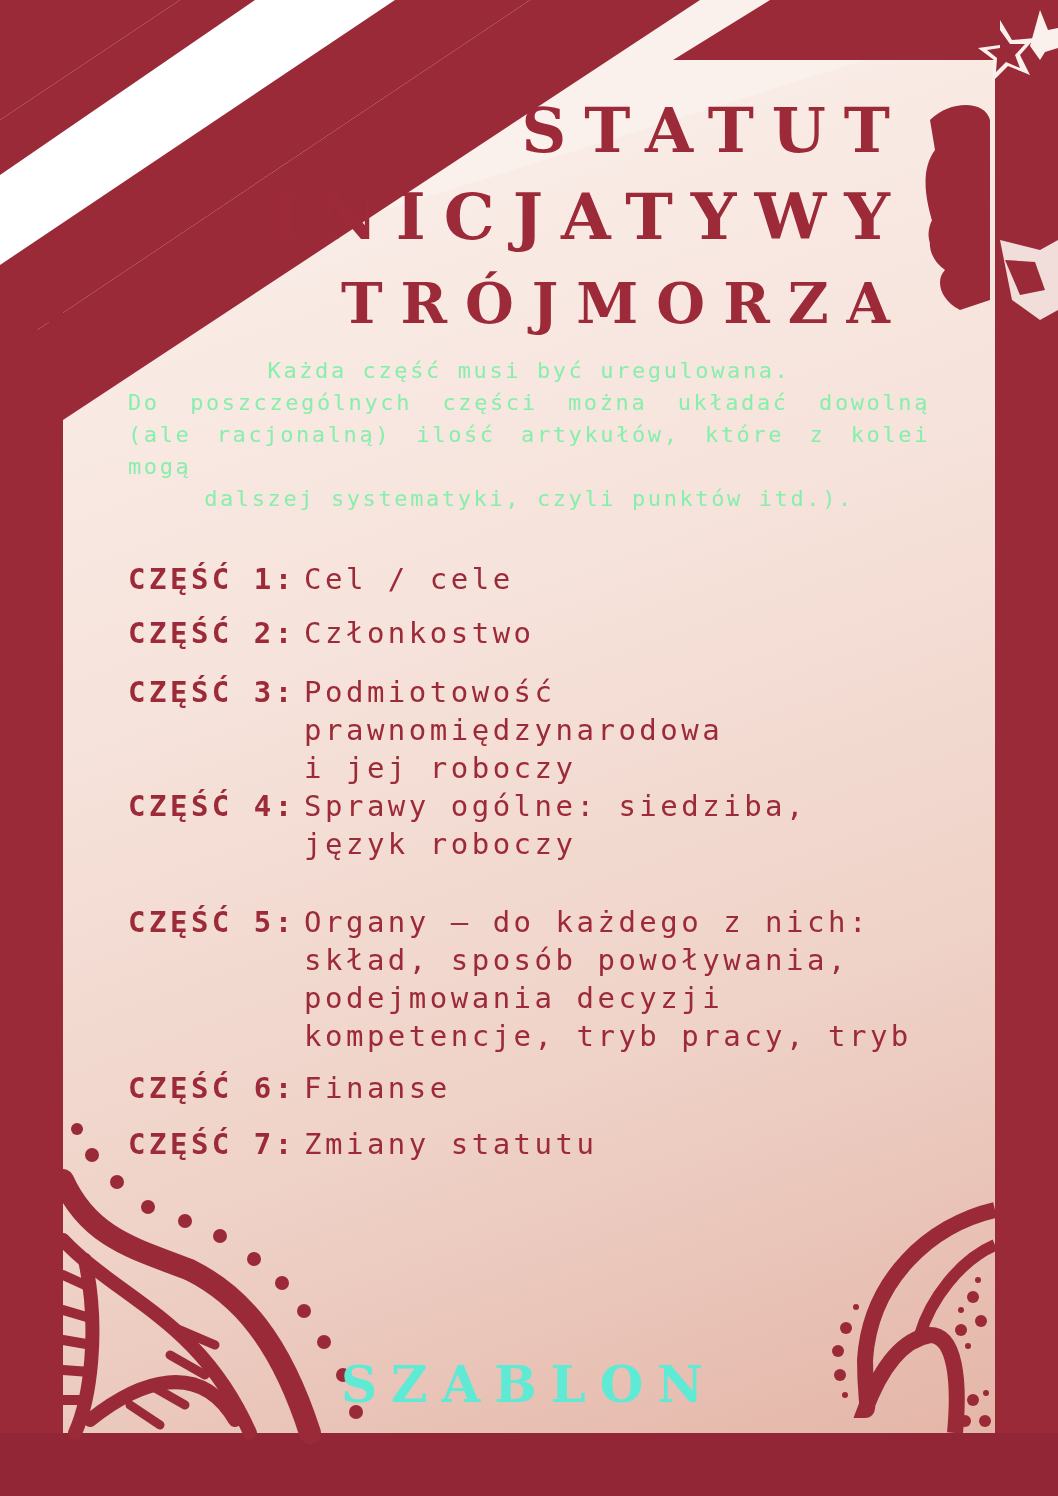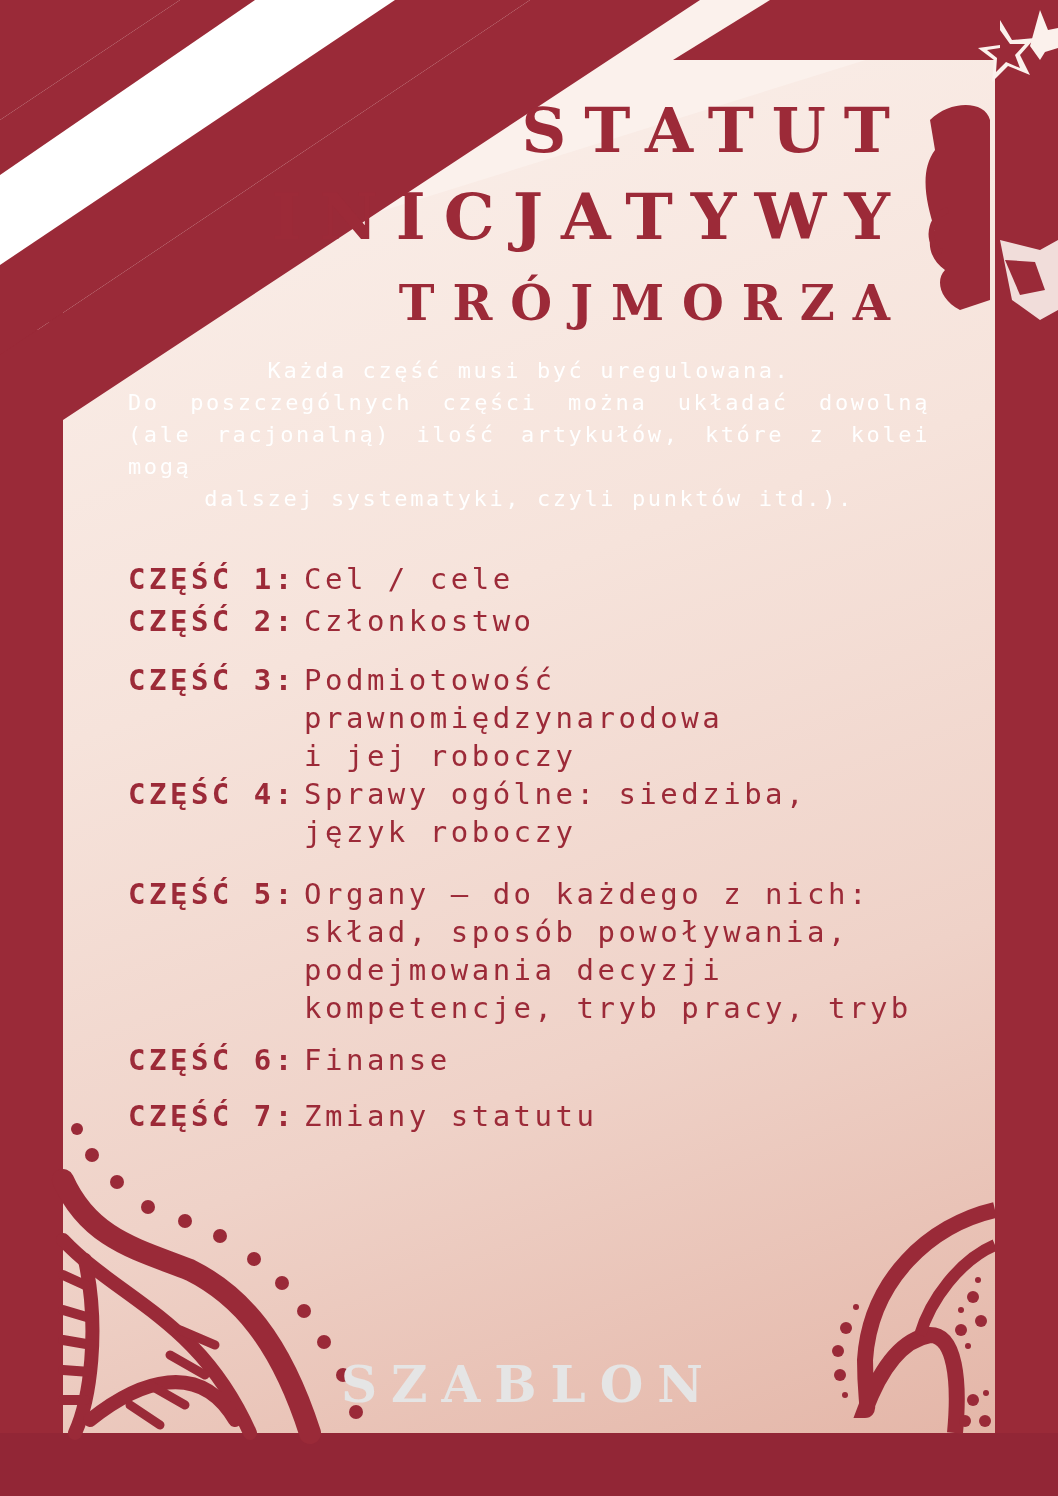--- a/index.html
+++ b/index.html
@@ -10,35 +10,35 @@
     background: linear-gradient(160deg, #fbf1ec 0%, #f6e3db 40%, #efd2c8 70%, #e4b6a8 100%);
   }
   .deco { position: absolute; left: 0; top: 0; width: 1058px; height: 1496px; pointer-events: none; }
   .title {
     position: absolute; right: 150px; top: 88px; text-align: right;
     color: #9c2a38; font-family: "DejaVu Serif", serif; font-weight: bold;
     letter-spacing: 18px; line-height: 86px;
   }
   .title .l1 { font-size: 62px; }
   .title .l2 { font-size: 64px; }
-  .title .l3 { font-size: 48px; }
+  .title .l3 { font-size: 56px; }
   .intro {
     position: absolute; left: 128px; top: 355px; width: 802px; text-align: center;
-    color: #ffffff; font-size: 22px; line-height: 32px; letter-spacing: 2.6px;
+    color: #86efac; font-size: 22px; line-height: 32px; letter-spacing: 2.6px;
     font-family: "DejaVu Sans Mono", monospace;
   }
   .intro .row { display: block; }
   .intro .row.justify { text-align: justify; text-align-last: justify; }
   .parts { position: absolute; left: 128px; top: 560px; width: 800px; color: #9c2a38; }
   .part { display: flex; font-size: 29px; line-height: 38px; letter-spacing: 3.5px; font-family: "DejaVu Sans Mono", monospace; }
   .part .label { width: 176px; flex: 0 0 176px; white-space: nowrap; font-weight: bold; }
   .part .text { flex: 1; }
   .footer {
     position: absolute; left: 0; width: 1058px; top: 1355px; text-align: center;
-    color: #e5e5e5; font-family: "DejaVu Serif", serif; font-weight: bold; font-size: 50px; letter-spacing: 14px;
+    color: #5eead4; font-family: "DejaVu Serif", serif; font-weight: bold; font-size: 50px; letter-spacing: 14px;
   }
 </style>
 </head>
 <body>
 
 <div class="frame"></div>
 <div class="panel"></div>
 
 <svg class="deco" viewBox="0 0 1058 1496">
 
@@ -123,37 +123,37 @@
 </div>
 
 <div class="intro">
   <span class="row">Każda część musi być uregulowana.</span>
   <span class="row justify">Do poszczególnych części można układać dowolną</span>
   <span class="row justify">(ale racjonalną) ilość artykułów, które z kolei mogą</span>
   <span class="row">dalszej systematyki, czyli punktów itd.).</span>
 </div>
 
 <div class="parts">
-  <div class="part" style="margin-bottom:4px">
+  <div class="part" style="margin-bottom:16px">
     <span class="label">CZĘŚĆ 1:</span>
     <span class="text"><span>Cel / cele</span></span>
   </div>
   <div class="part" style="margin-bottom:21px">
     <span class="label">CZĘŚĆ 2:</span>
     <span class="text"><span>Członkostwo</span></span>
   </div>
   <div class="part" style="">
     <span class="label">CZĘŚĆ 3:</span>
     <span class="text">
       <div>Podmiotowość</div>
       <div>prawnomiędzynarodowa</div>
       <div>i jej roboczy</div>
     </span>
   </div>
-  <div class="part" style="margin-bottom:24px">
+  <div class="part" style="margin-bottom:40px">
     <span class="label">CZĘŚĆ 4:</span>
     <span class="text">
       <div>Sprawy ogólne: siedziba,</div>
       <div>język roboczy</div>
     </span>
   </div>
   <div class="part" style="margin-bottom:14px">
     <span class="label">CZĘŚĆ 5:</span>
     <span class="text">
       <div>Organy – do każdego z nich:</div>

